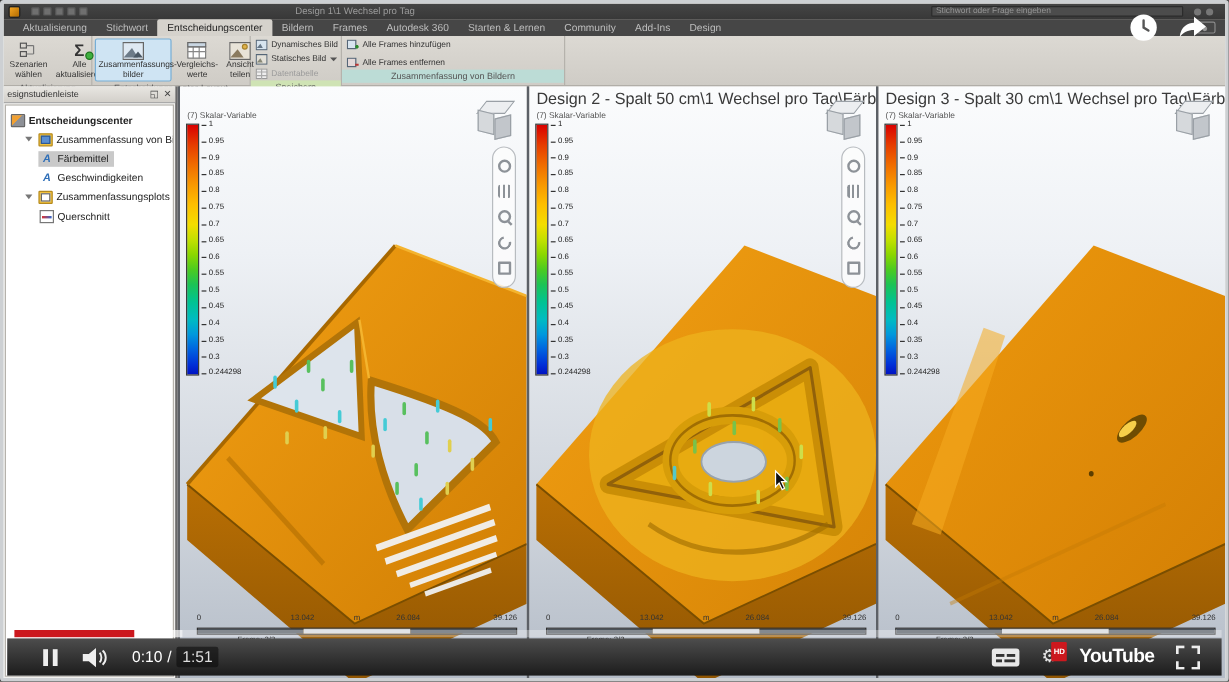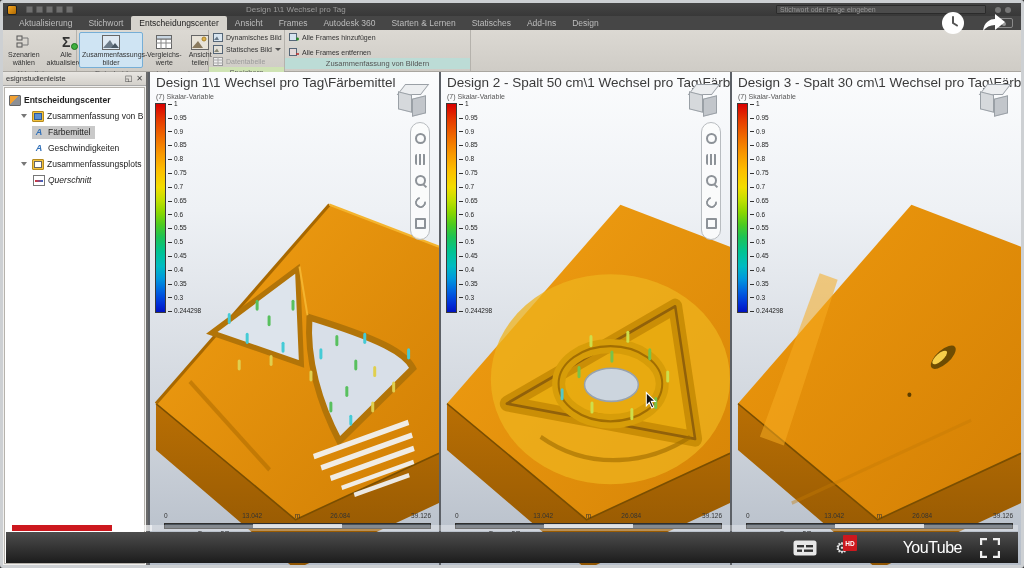--- a/index.html
+++ b/index.html
@@ -127,21 +127,21 @@
   .yt-controls { position:absolute; left:3px; right:3px; bottom:2px; height:31px; z-index:22;
                  background:linear-gradient(#4d4d4d,#1c1c1c); display:flex; align-items:center; }
   .yt-left { display:flex; align-items:center; gap:20px; margin-left:30px; }
   .pause-ic { display:flex; gap:4px; }
   .pause-ic i { width:4px; height:14px; background:#eee; display:block; }
   .yt-time { color:#fff; font-size:13px; display:flex; align-items:center; gap:4px; }
   .yt-time .dur { color:#ddd; background:rgba(10,10,10,0.55); padding:1px 5px; border-radius:2px; }
   .yt-right { margin-left:auto; display:flex; align-items:center; gap:18px; margin-right:18px; }
   .gear-wrap { position:relative; color:#e8e8e8; font-size:15px; line-height:15px; }
   .hd-badge { position:absolute; right:-8px; top:-5px; background:#cc181e; color:#fff; font-size:6.5px; font-weight:bold; padding:0.5px 2px; border-radius:1px; }
-  .yt-brand { color:#fff; font-size:16px; font-weight:normal; letter-spacing:-0.5px;margin-left:36px; }
+  .yt-brand { color:#fff; font-size:16px; font-weight:bold; letter-spacing:-0.5px; }
 </style>
 </head>
 <body>
 
 <div class="frame">
   <div class="screen">
 
     <div class="titlebar">
       <span class="appbtn"></span>
       <span class="qat">
@@ -156,25 +156,25 @@
       <span class="tb-mini">
           <i></i>
           <i></i>
         </span>
     </div>
 
     <div class="tabbar">
       <span class="tab">Aktualisierung</span>
         <span class="tab">Stichwort</span>
         <span class="tab active">Entscheidungscenter</span>
-        <span class="tab">Ansicht</span>
+        <span class="tab">Bildern</span>
         <span class="tab">Frames</span>
         <span class="tab">Autodesk 360</span>
         <span class="tab">Starten &amp; Lernen</span>
-        <span class="tab">Statisches</span>
+        <span class="tab">Community</span>
         <span class="tab">Add-Ins</span>
         <span class="tab">Design</span>
         <span class="rec-ic"></span>
     </div>
 
     <div class="ribbon">
       <div class="rgroup" style="width:74px;">
         <div class="rbuttons">
           <div class="rbtn">
             <span class="ric">
@@ -316,21 +316,21 @@
               </span>
             </div>
             <div class="trow">
               <span class="trow-inner" style="margin-left: 15px;">
                 <i class="tarrow"></i>
                 <i class="ticon folder-plot"></i>
                 <span class="tlabel">Zusammenfassungsplots</span>
               </span>
             </div>
             <div class="trow">
-              <span class="trow-inner" style="margin-left: 27px; font-style: italic;">
+              <span class="trow-inner" style="margin-left: 27px;">
                 <i class="ticon plot"></i>
                 <span class="tlabel">Querschnitt</span>
               </span>
             </div>
           </div>
       </div>
 
       <div class="vp-wrap">
 
         <div class="viewport">
@@ -382,21 +382,20 @@
                 <rect x="243" y="280" width="3" height="10" rx="1.5" fill="#e0cf4e"></rect>
               <rect x="160" y="270" width="3" height="10" rx="1.5" fill="#e0cf4e"></rect>
                 <rect x="196" y="284" width="3" height="10" rx="1.5" fill="#58c05e"></rect>
               <rect x="180" y="298" width="3" height="10" rx="1.5" fill="#58c05e"></rect>
                 <rect x="200" y="310" width="3" height="10" rx="1.5" fill="#45cbd6"></rect>
               <rect x="222" y="298" width="3" height="10" rx="1.5" fill="#e0cf4e"></rect>
                 <rect x="258" y="250" width="3" height="10" rx="1.5" fill="#45cbd6"></rect>
             </g>
             <path d="M40,280 L120,360" stroke="#a86800" stroke-width="4" opacity="0.5"></path>
           </svg>
-          <div class="vp-title">Design 1\1 Wechsel pro Tag\Färbemittel</div>
           <div class="vp-sub">(7) Skalar-Variable</div>
           <div class="legend">
             <div class="legend-bar"></div>
             <div class="legend-ticks">
                 <span class="ltick">
                   <i></i>
                   <b>1</b>
                 </span>
                 <span class="ltick">
                   <i></i>
@@ -756,20 +755,35 @@
       <path d="M2,20 C3,11 9,8 14,8 L14,3 L24,11 L14,19 L14,14 C9,14 5,16 2,20 Z" fill="#fff"></path>
     </svg>
   </div>
 
   <div class="yt-progress">
     <span class="yt-played"></span>
     <span class="yt-buffer"></span>
   </div>
 
   <div class="yt-controls">
+    <div class="yt-left">
+      <span class="pause-ic">
+          <i></i>
+          <i></i>
+        </span>
+      <svg width="22" height="18" viewBox="0 0 22 18">
+        <path d="M1,6 H6 L12,1 V17 L6,12 H1 Z" fill="#eee"></path>
+        <path d="M15,5 C17,7 17,11 15,13 M17.5,3 C21,6 21,12 17.5,15" stroke="#eee" stroke-width="1.6" fill="none"></path>
+      </svg>
+      <span class="yt-time">
+        <span>0:10</span>
+        <span>/</span>
+        <span class="dur">1:51</span>
+      </span>
+    </div>
     <div class="yt-right">
       <svg width="24" height="16" viewBox="0 0 24 16">
         <rect x="0.5" y="0.5" width="23" height="15" rx="2.5" fill="#e8e8e8"></rect>
         <rect x="4" y="5" width="7" height="2.4" fill="#333"></rect>
           <rect x="13" y="5" width="7" height="2.4" fill="#333"></rect>
         <rect x="4" y="9.5" width="5" height="2.4" fill="#333"></rect>
           <rect x="11" y="9.5" width="9" height="2.4" fill="#333"></rect>
       </svg>
       <span class="gear-wrap">⚙<span class="hd-badge">HD</span></span>
       <span class="yt-brand">YouTube</span>

